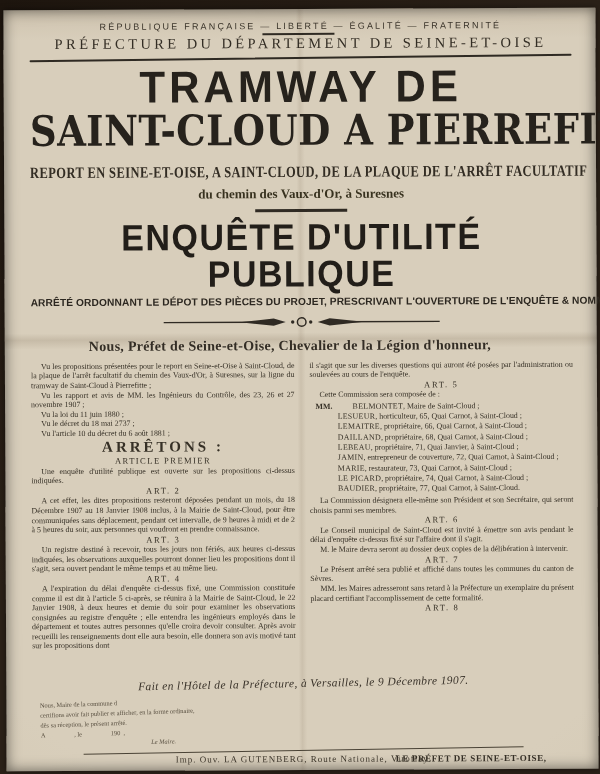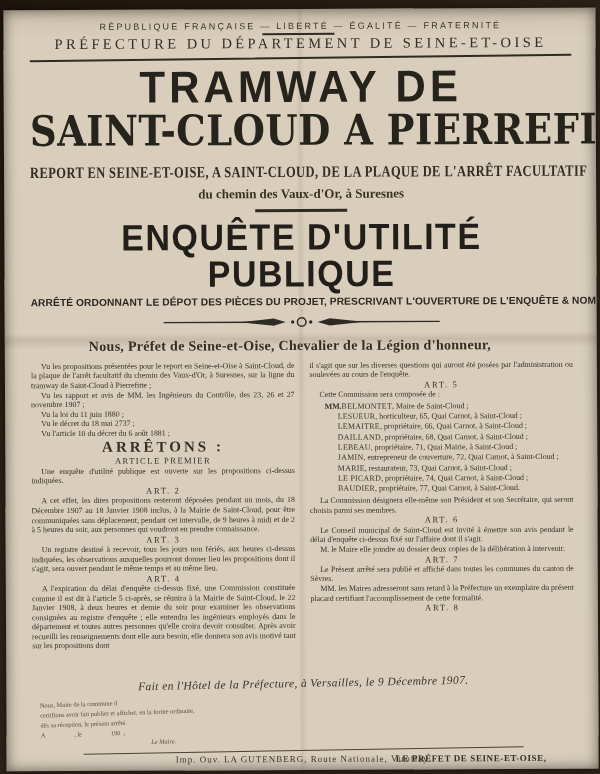--- a/index.html
+++ b/index.html
@@ -51,21 +51,21 @@
   .opening{font-size:14px;font-weight:bold;margin:9px 0 0 58px;letter-spacing:0.3px;color:#332d25;}
   .columns{display:flex;gap:15px;margin-top:7px;flex:1 1 auto;overflow:hidden;
     font-size:7.9px;line-height:1.21;text-align:justify;color:#363026;}
   .col{flex:1 1 0;}
   .col p{text-indent:10px;margin:0;}
   .art-head{text-align:center;font-size:8.6px;letter-spacing:1.6px;margin:4px 0 2px;text-indent:0 !important;}
   .arretons{text-align:center;font-size:15px;font-weight:bold;letter-spacing:3px;margin:7px 0 3px;text-indent:0 !important;}
   .article-premier{text-align:center;font-size:8.6px;letter-spacing:1.4px;margin:2px 0 2px;text-indent:0 !important;}
   .commission{margin:2px 0 2px 6px;text-align:left;}
   .commission-row{line-height:1.3;}
-  .commission-row .mm{display:inline-block;width:26px;font-weight:bold;text-align:right;}
+  .commission-row .mm{display:inline-block;width:37px;font-weight:bold;}
   .commission-row.indent{padding-left:22px;}
   .commission-row .cname{font-weight:normal;letter-spacing:0.3px;}
   
   .dateline{font-style:italic;font-size:11.5px;text-align:center;margin-top:5px;
     transform:rotate(-0.9deg);letter-spacing:0.4px;color:#3a332a;}
   .footer-row{position:relative;height:58px;margin-top:3px;}
   .mayor-note{position:absolute;left:8px;top:4px;width:250px;font-size:6.4px;line-height:1.55;
     color:#584f40;transform:rotate(-1.6deg);}
   .mayor-note .ln5{margin-left:110px;font-style:italic;}
   .signature{position:absolute;right:28px;top:14px;margin-top:48px;}
@@ -130,30 +130,30 @@
 
       <div class="col">
         <p style="text-indent:0">il s'agit que sur les diverses questions qui auront été posées par l'administration ou soulevées au cours de l'enquête.</p>
         <p class="art-head">ART. 5</p>
         <p>Cette Commission sera composée de :</p>
         <div class="commission">
           <div class="commission-row"><span class="mm">MM.</span><span class="cname">BELMONTET</span><span>, Maire de Saint-Cloud ;</span></div>
           <div class="commission-row indent"><span class="cname">LESUEUR</span><span>, horticulteur, 65, Quai Carnot, à Saint-Cloud ;</span></div>
           <div class="commission-row indent"><span class="cname">LEMAITRE</span><span>, propriétaire, 66, Quai Carnot, à Saint-Cloud ;</span></div>
           <div class="commission-row indent"><span class="cname">DAILLAND</span><span>, propriétaire, 68, Quai Carnot, à Saint-Cloud ;</span></div>
-          <div class="commission-row indent"><span class="cname">LEBEAU</span><span>, propriétaire, 71, Quai Mairie, à Saint-Cloud ;</span></div>
+          <div class="commission-row indent"><span class="cname">LEBEAU</span><span>, propriétaire, 71, Quai Janvier, à Saint-Cloud ;</span></div>
           <div class="commission-row indent"><span class="cname">JAMIN</span><span>, entrepreneur de couverture, 72, Quai Carnot, à Saint-Cloud ;</span></div>
           <div class="commission-row indent"><span class="cname">MARIE</span><span>, restaurateur, 73, Quai Carnot, à Saint-Cloud ;</span></div>
           <div class="commission-row indent"><span class="cname">LE PICARD</span><span>, propriétaire, 74, Quai Carnot, à Saint-Cloud ;</span></div>
           <div class="commission-row indent"><span class="cname">BAUDIER</span><span>, propriétaire, 77, Quai Carnot, à Saint-Cloud.</span></div>
         </div>
         <p>La Commission désignera elle-même son Président et son Secrétaire, qui seront choisis parmi ses membres.</p>
         <p class="art-head">ART. 6</p>
         <p>Le Conseil municipal de Saint-Cloud est invité à émettre son avis pendant le délai d'enquête ci-dessus fixé sur l'affaire dont il s'agit.</p>
-        <p>M. le Maire elle joindre au dossier deux copies de la délibération à intervenir.</p>
+        <p>M. le Maire devra seront au dossier deux copies de la délibération à intervenir.</p>
         <p class="art-head">ART. 7</p>
         <p>Le Présent arrêté sera publié et affiché dans toutes les communes du canton de Sèvres.</p>
         <p>MM. les Maires adresseront sans retard à la Préfecture un exemplaire du présent placard certifiant l'accomplissement de cette formalité.</p>
         <p class="art-head">ART. 8</p>
       </div>
     </div>
 
     <div class="dateline">Fait en l'Hôtel de la Préfecture, à Versailles, le 9 Décembre 1907.</div>
 
     <div class="footer-row">

